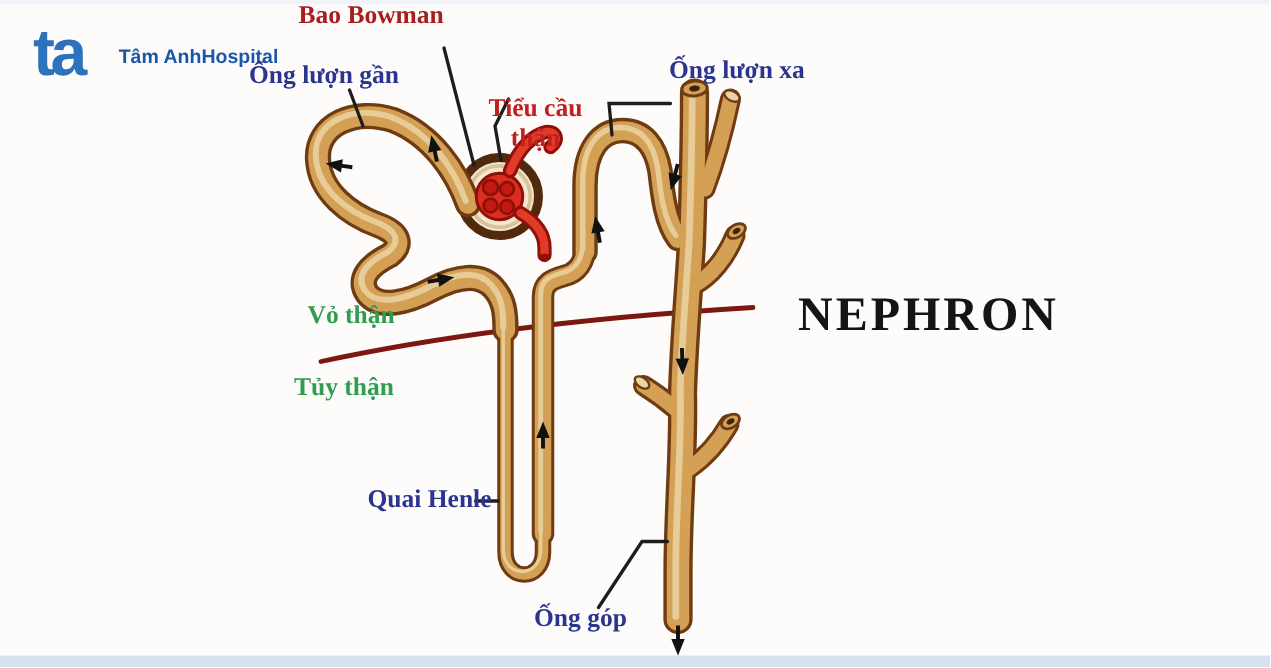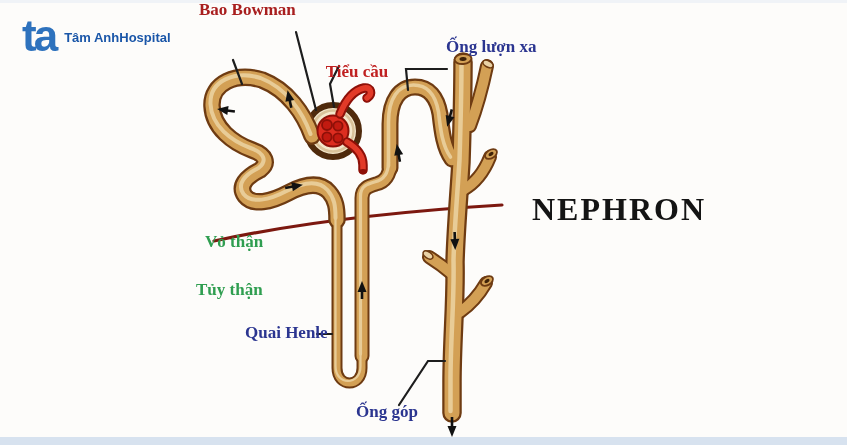--- a/index.html
+++ b/index.html
@@ -5,30 +5,30 @@
   html,body{margin:0;padding:0;background:#fff;}
   .page{
     position:relative;width:847px;height:445px;overflow:hidden;
     background:#fdfcfa;font-family:"Liberation Serif",serif;
   }
   .edge-top{position:absolute;left:0;top:0;width:847px;height:3px;background:#f0f3f7;}
   .edge-bottom{position:absolute;left:0;top:437px;width:847px;height:8px;background:#d7e2ef;}
   .diagram-svg{position:absolute;left:0;top:0;}
   
   .logo{position:absolute;left:22px;top:14px;display:flex;align-items:flex-start;
-        font-family:"Liberation Sans",sans-serif;}
+        font-family:"Liberation Sans",sans-serif;gap:15px;}
   .logo-mark{font-size:44px;font-weight:800;color:#2e72bd;letter-spacing:-3px;line-height:1;}
   .logo-text{display:flex;flex-direction:row;margin-left:9px;margin-top:18px;
              font-size:13px;font-weight:700;color:#1a56a8;line-height:12px;}
   
   .lbl{position:absolute;font-weight:700;font-size:17px;white-space:nowrap;line-height:1.15;}
   .lbl-blue{color:#2b3590;}
   .lbl-red{color:#c02020;}
   .lbl-darkred{color:#a81e1e;}
-  .lbl-green{color:#2f9e50;margin-top:32px;}
+  .lbl-green{color:#2f9e50;}
   .lbl-bao{left:199px;top:0;}
   .lbl-gan{left:166px;top:40px;}
   .lbl-tieu{left:309px;top:28px;width:96px;text-align:center;line-height:20px;margin-top:34px;}
   .lbl-xa{left:446px;top:37px;}
   .lbl-vo{left:205px;top:200px;}
   .lbl-tuy{left:196px;top:248px;font-family:Liberation Serif, serif;}
   .lbl-quai{left:225px;top:323px;margin-left:20px;}
   .lbl-gop{left:356px;top:402px;}
   .lbl-nephron{left:532px;top:191px;font-size:32px;letter-spacing:2px;color:#141414;}
 </style>
@@ -166,21 +166,23 @@
     <span class="logo-mark">ta</span>
     <span class="logo-text">
       <span>Tâm Anh</span>
       <span>Hospital</span>
     </span>
   </div>
 
   <div class="lbl lbl-darkred lbl-bao">Bao Bowman</div>
   <div class="lbl lbl-red lbl-tieu">
     <div>Tiểu cầu</div>
+    <div>thận</div>
   </div>
+  <div class="lbl lbl-blue lbl-gan">Ống lượn gần</div>
   <div class="lbl lbl-blue lbl-xa">Ống lượn xa</div>
   <div class="lbl lbl-green lbl-vo">Vỏ thận</div>
   <div class="lbl lbl-green lbl-tuy">Tủy thận</div>
   <div class="lbl lbl-blue lbl-quai">Quai Henle</div>
   <div class="lbl lbl-blue lbl-gop">Ống góp</div>
   <div class="lbl lbl-nephron">NEPHRON</div>
 
   <div class="edge-bottom"></div>
 </div>
 

